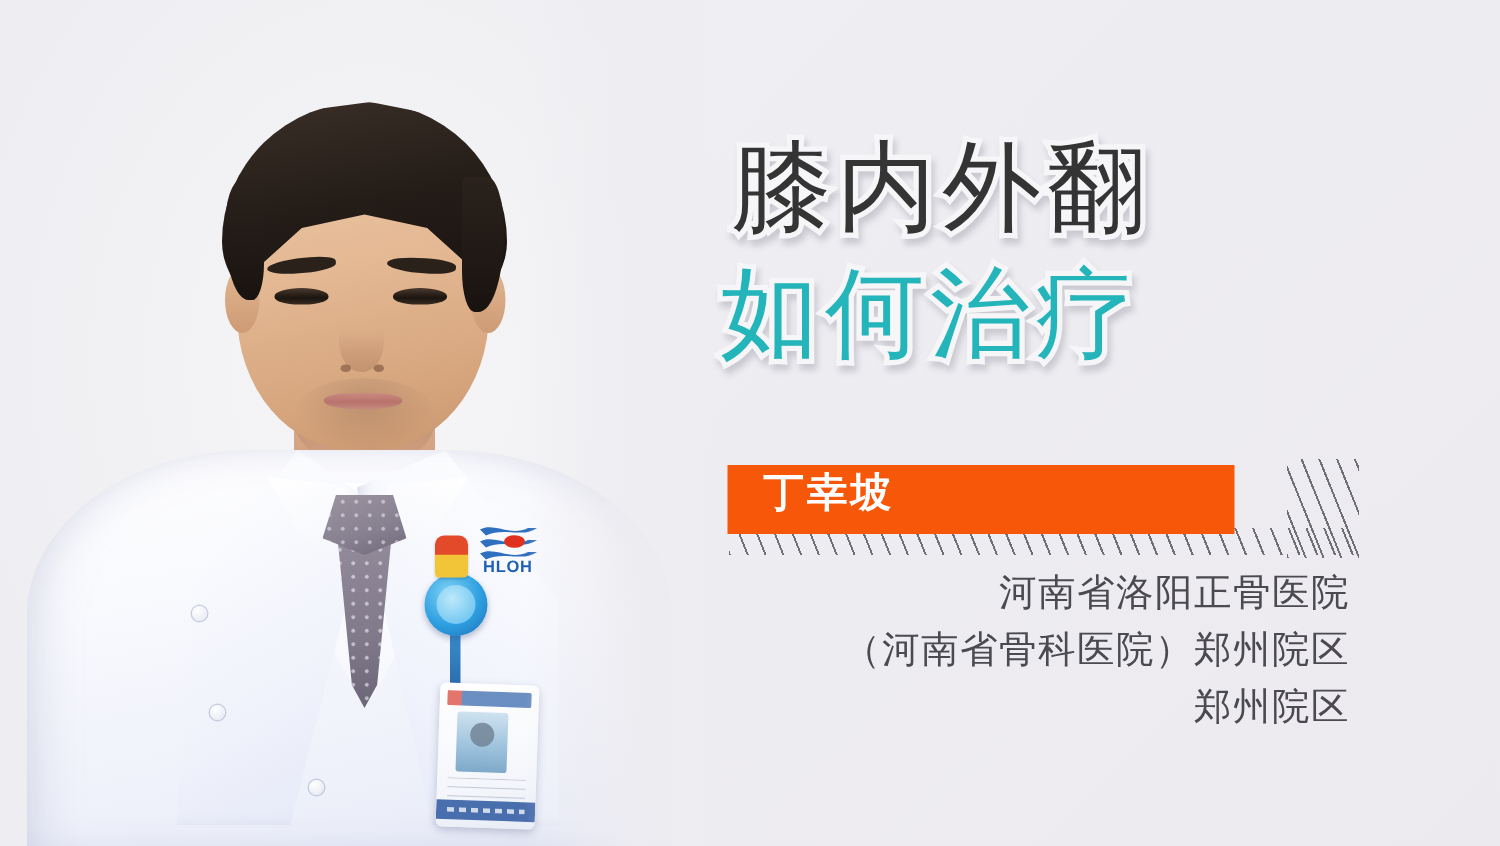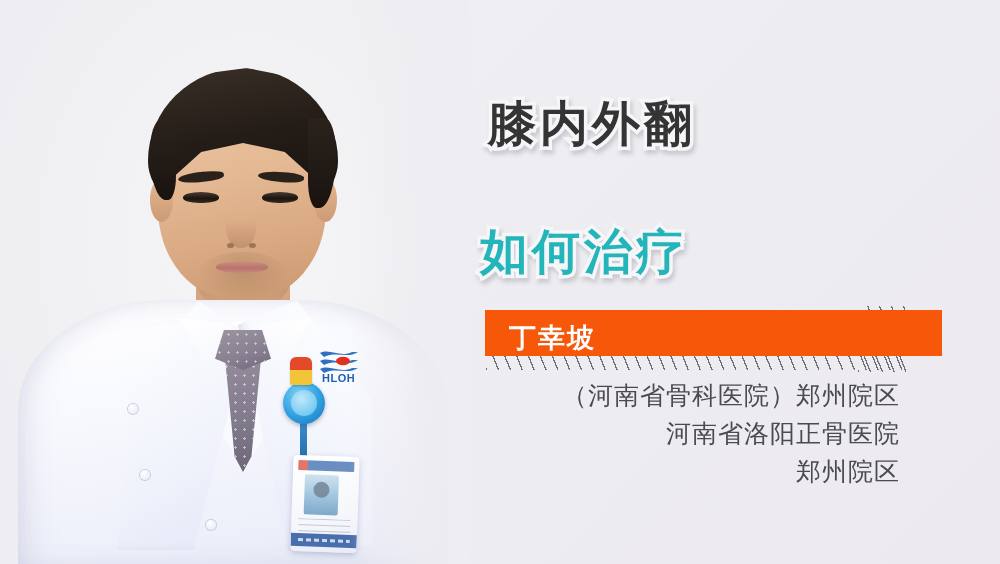--- a/index.html
+++ b/index.html
@@ -328,39 +328,39 @@
     left: 470px; top: 0;
     width: 530px; height: 564px;
   }
   .title-wrap {
     position: absolute;
     left: 0; top: 82px;
     width: 440px;
   }
   .title-line {
     font-family: "Liberation Sans", "DejaVu Sans", sans-serif;
-    font-weight: 700;
-    font-size: 48px;
+    font-weight: 400;
+    font-size: 66px;
     line-height: 84px;
     letter-spacing: 4px;
     white-space: nowrap;
     -webkit-text-stroke: 7px #f6f5f8;
     paint-order: stroke fill;
     filter: drop-shadow(2px 4px 2px rgba(120,120,135,.30));
   }
   .title-line.dark { color: #343434; padding-left: 18px; }
-  .title-line.teal { color: #23b5ba; padding-left: 10px; margin-top: 44px; }
+  .title-line.teal { color: #23b5ba; padding-left: 10px; }
 
   .name-banner {
     position: absolute;
     left: 15px; top: 310px;
-    width: 457px; height: 46px;
+    width: 338px; height: 46px;
     background: #f65708;
     display: flex;
-    align-items: flex-end;
+    align-items: flex-start;
     z-index: 3;
   }
   .name-banner .nb-inner {
     display: flex;
     align-items: baseline;
     padding-left: 24px;
     color: #ffffff;
     font-weight: 700;
     font-size: 27px;
     letter-spacing: 2px;
@@ -475,19 +475,19 @@
     <div class="hatch-right"></div>
     <div class="hatch-bottom"></div>
 
     <div class="name-banner">
       <div class="nb-inner">
         <span>丁幸坡</span>
       </div>
     </div>
 
     <div class="affil">
+      <div>河南省洛阳正骨医院</div>
       <div>（河南省骨科医院）郑州院区</div>
-      <div>河南省洛阳正骨医院</div>
       <div>郑州院区</div>
     </div>
 
   </div>
 </div>
 
 </body></html>

